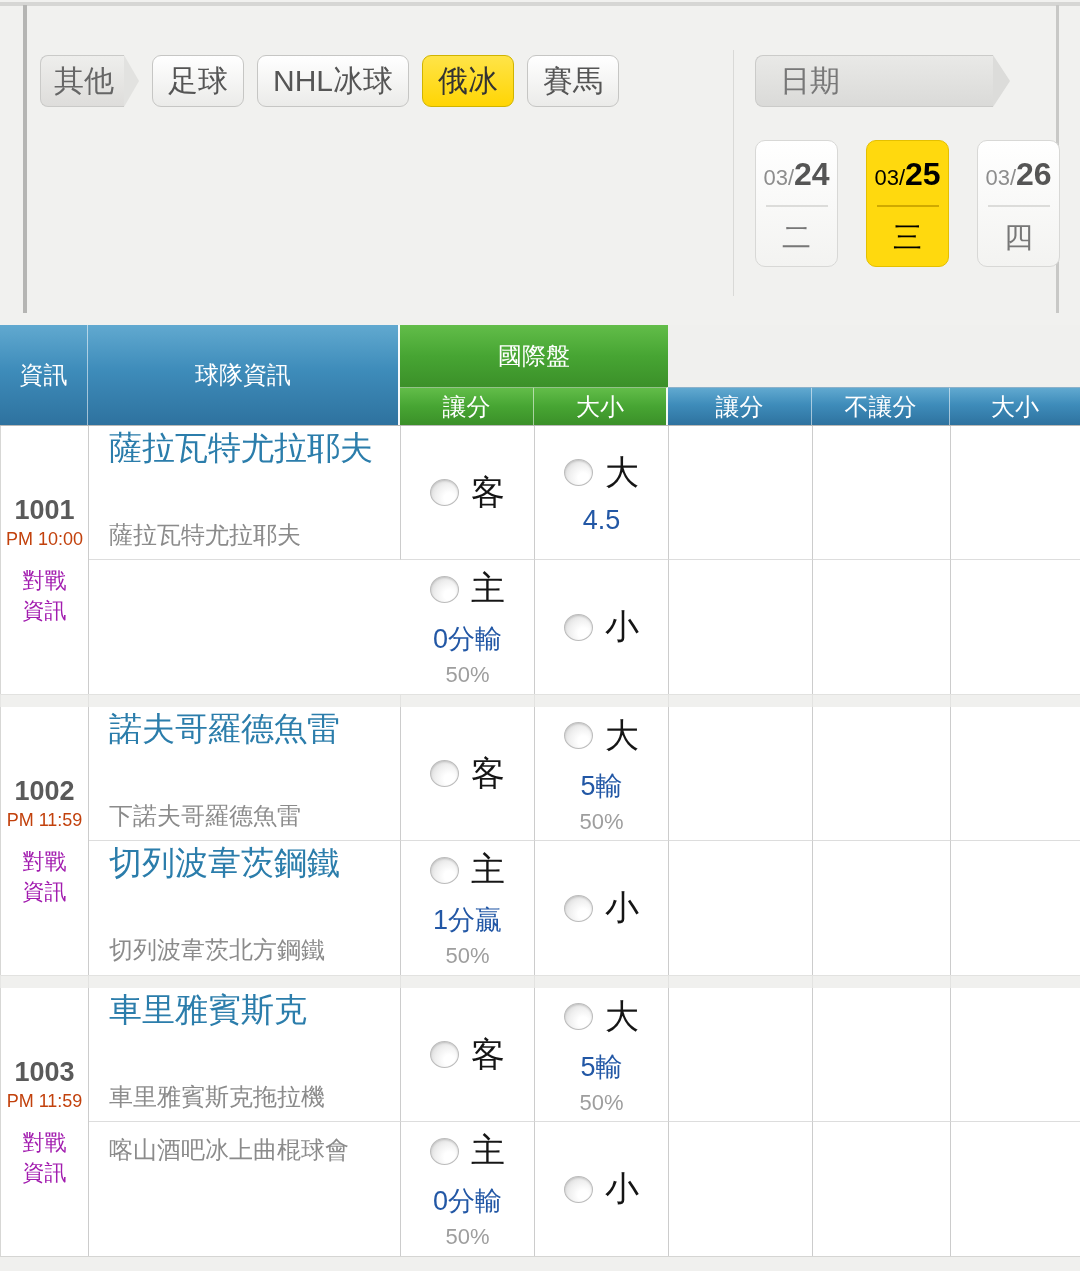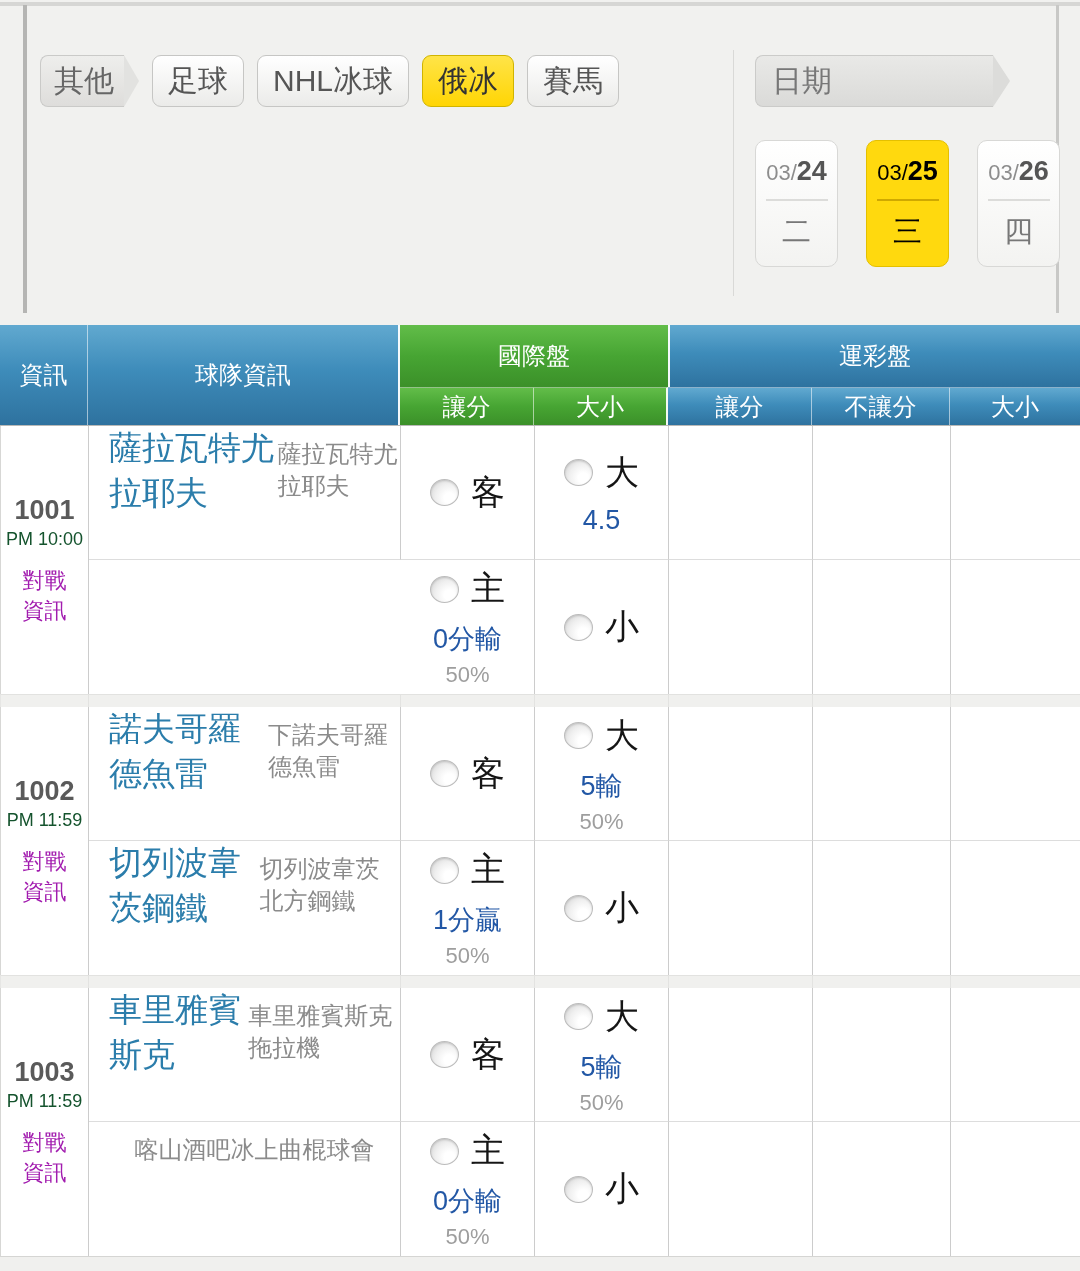--- a/index.html
+++ b/index.html
@@ -36,40 +36,40 @@
     background: linear-gradient(#ffffff, #ebebe9);
     border: 1px solid #c6c6c4; border-radius: 9px;
     font-size: 30px; color: #555; display: flex; align-items: center; cursor: pointer;
     font-family: inherit;
   }
   .filter-btn.disabled { color: #ccc; border-color: #e1e1df; background: linear-gradient(#fdfdfd, #f5f5f3); cursor: default; }
   .filter-btn.selected { background: linear-gradient(#ffe448, #ffd504); border-color: #d0b400; color: #333; }
 
   .date-section { position: absolute; left: 755px; top: 55px; }
   .date-tag {
-    position: relative; width: 238px; height: 52px; padding-left: 16px;
+    position: relative; width: 238px; height: 52px; padding-left: 24px;
     background: linear-gradient(#e9e9e7, #dadad8);
     border: 1px solid #cbcbc9; border-right: none; border-radius: 8px 0 0 8px;
     display: flex; align-items: center; font-size: 30px; color: #777;
   }
   .date-tag::after {
     content: ""; position: absolute; right: -17px; top: -1px; width: 0; height: 0;
     border-top: 26px solid transparent; border-bottom: 26px solid transparent;
     border-left: 17px solid #dcdcda;
   }
   .date-cards { display: flex; gap: 28px; margin-top: 33px; }
   .date-card {
     width: 83px; height: 127px;
     background: linear-gradient(#ffffff, #f3f3f1);
     border: 1px solid #d8d8d6; border-radius: 10px;
     display: flex; flex-direction: column; align-items: center; cursor: pointer;
   }
   .date-line { margin-top: 15px; display: flex; align-items: baseline; }
   .prefix { font-size: 22px; color: #8d8d8d; }
-  .day { font-size: 27px; font-weight: bold; color: #555; }
+  .day { font-size: 32px; font-weight: bold; color: #555; }
   .card-div { width: 62px; border-top: 2px solid #dcdcda; margin: 12px 0 11px; }
   .weekday { font-size: 29px; color: #777; }
   .date-card.selected { background: #ffd90e; border-color: #e4c000; }
   .date-card.selected .prefix, .date-card.selected .day,
   .date-card.selected .weekday { color: #000; }
   .date-card.selected .card-div { border-color: #cfa900; }
 
   
   .odds-table { position: absolute; top: 325px; left: 0; width: 1080px; }
   .grid7 { display: grid; grid-template-columns: 88px 312px 134px 134px 144px 138px 130px; }
@@ -91,23 +91,23 @@
   .game { background: #fff; grid-template-rows: 134px 134px; border-left: 1px solid #d7d7d5; }
   .game.last { border-bottom: 1px solid #d5d5d3; }
   .cell { border-right: 1px solid #ccc; }
   .cell.endcol { border-right: none; }
   .cell.half-top { border-bottom: 1px solid #ddd; }
   .info-cell {
     grid-column: 1; grid-row: 1 / 3;
     display: flex; flex-direction: column; align-items: center; justify-content: center;
   }
   .game-id { font-size: 27px; font-weight: bold; color: #5a5a5a; }
-  .game-time { font-size: 18px; color: #14532d; margin-top: 3px; }
+  .game-time { font-size: 18px; color: #c2410c; margin-top: 3px; }
   .vs-link { margin-top: 16px; width: 52px; text-align: center; font-size: 22px; line-height: 1.35; color: #a21caf; cursor: pointer; word-break: break-all; }
-  .team-cell { grid-column: 2; display: flex; flex-direction: row; justify-content: center; padding-left: 20px; }
+  .team-cell { grid-column: 2; display: flex; flex-direction: column; justify-content: flex-start; padding-left: 20px; gap: 36px; }
   .r1 { grid-row: 1; } .r2 { grid-row: 2; }
   .g3 { grid-column: 3; } .g4 { grid-column: 4; } .g5 { grid-column: 5; } .g6 { grid-column: 6; } .g7 { grid-column: 7; }
   .team-name { font-size: 33px; color: #2b7dab; }
   .team-alias { font-size: 24px; color: #8b8b8b; margin-top: 12px; }
   .bet-cell { display: flex; flex-direction: column; align-items: center; justify-content: center; }
   .bet-main { display: flex; align-items: center; gap: 12px; cursor: pointer; }
   .radio {
     width: 29px; height: 27px; border-radius: 50%; border: 1px solid #bcbcbc;
     background: radial-gradient(circle at 68% 72%, #ffffff 20%, #efefef 55%, #d9d9d9 85%, #cccccc 100%);
     box-shadow: inset 0 1px 2px rgba(0,0,0,.15);
@@ -169,21 +169,20 @@
     </div>
   </div>
 </div>
 
 <div class="odds-table">
 
   <div class="grid7 thead">
     <div class="th blue h-info">資訊</div>
     <div class="th blue h-team">球隊資訊</div>
     <div class="th green h-intl">國際盤</div>
-    <div class="th blue h-lottery">運彩盤</div>
     <div class="th green h-sub c3">讓分</div>
     <div class="th green h-sub c4">大小</div>
     <div class="th blue h-sub c5">讓分</div>
     <div class="th blue h-sub c6">不讓分</div>
     <div class="th blue h-sub c7">大小</div>
   </div>
 
   <div class="grid7 game">
     <div class="cell info-cell">
       <div class="game-id">1001</div>

